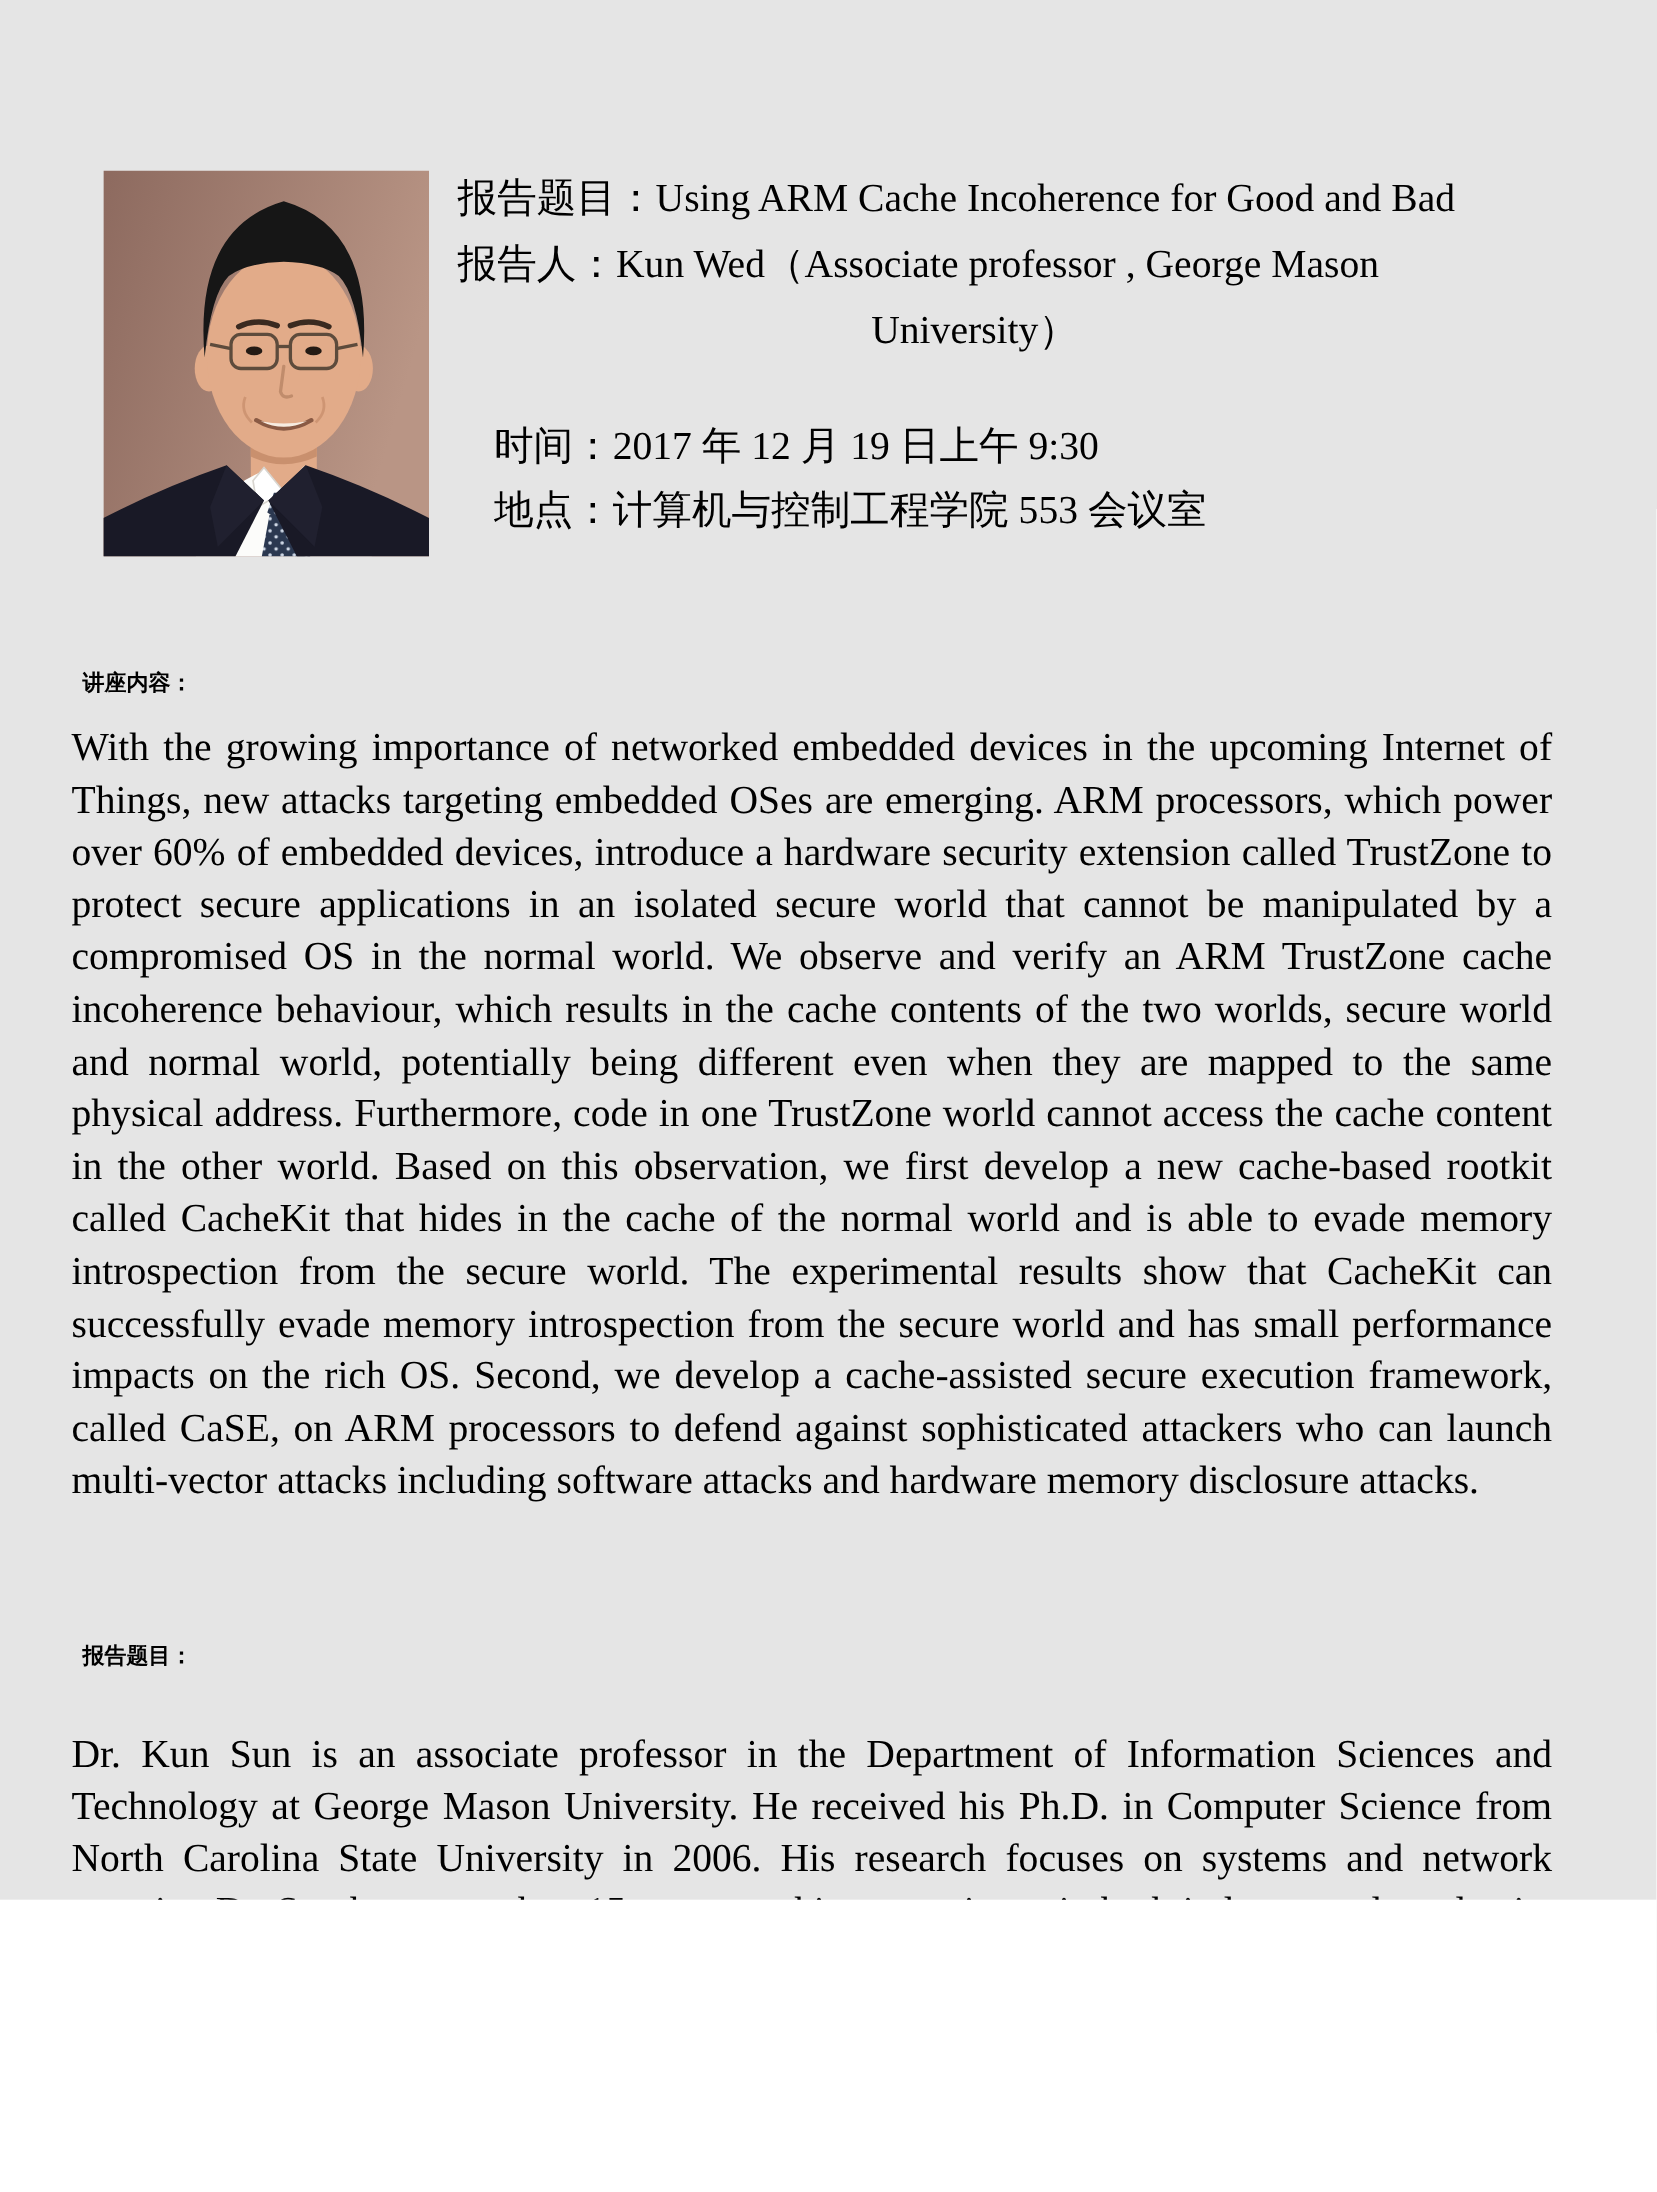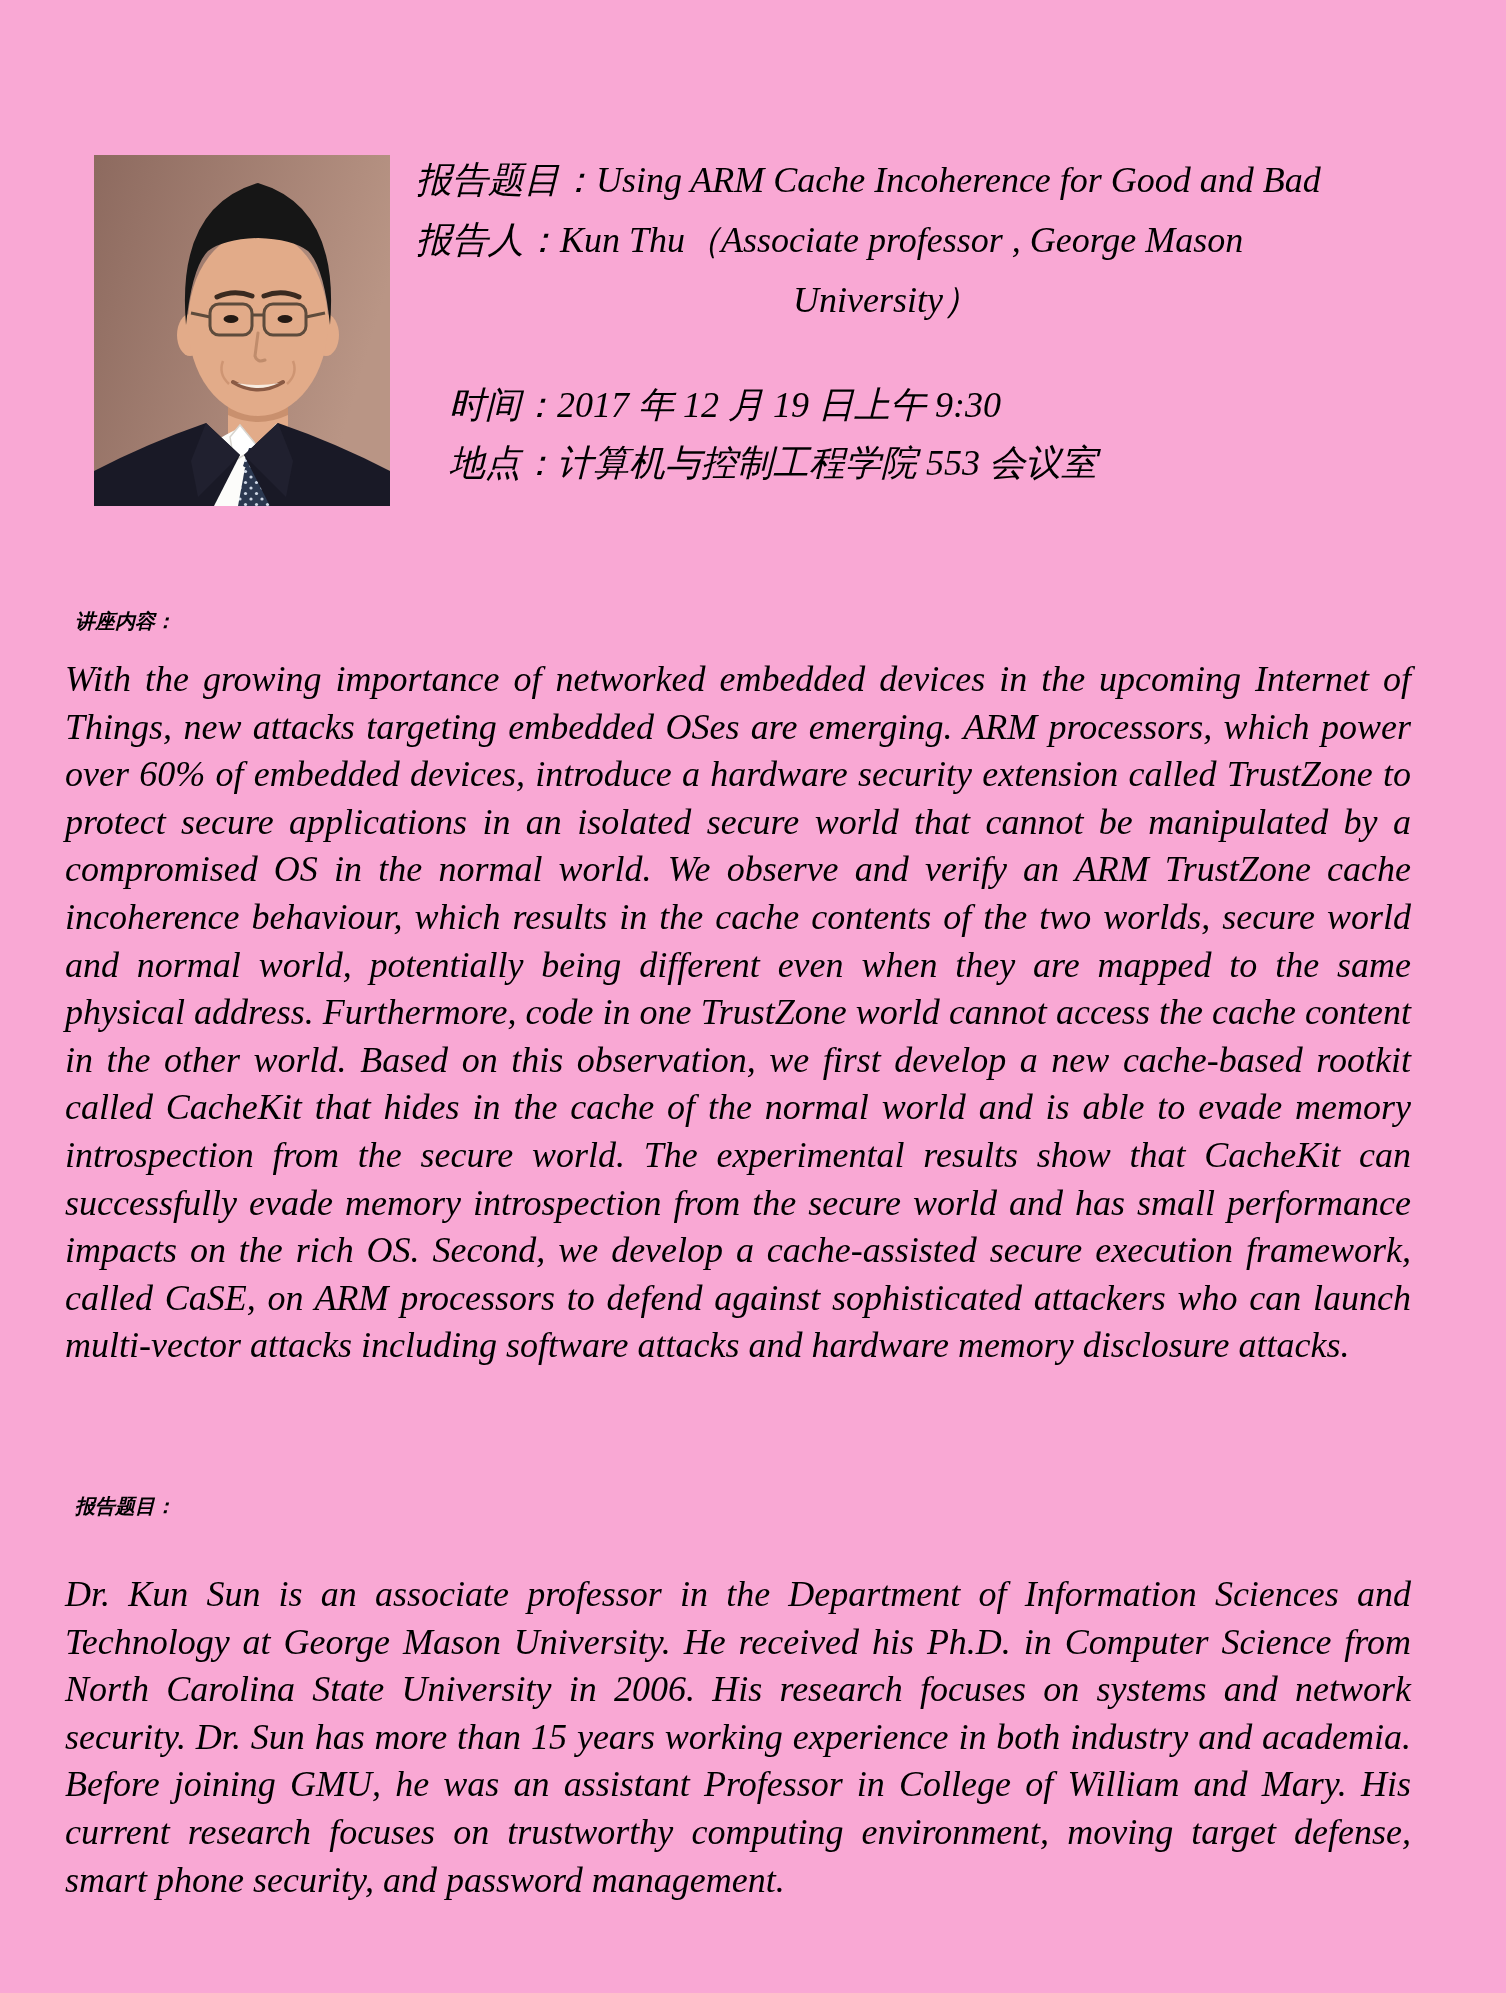--- a/index.html
+++ b/index.html
@@ -1,21 +1,21 @@
 <!DOCTYPE html>
 <html><head>
 <meta charset="utf-8">
 <style>
   html, body { margin: 0; padding: 0; background: #ffffff; }
   body {
     width: 1506px; height: 1993px;
     font-family: "Liberation Serif", "DejaVu Serif", serif;
     color: #000;
   }
-  .page { position: relative; width: 1506px; height: 1993px; overflow: hidden; background: #f9a8d4; font-style: italic; }
+  .page { position: relative; width: 1506px; height: 1727px; overflow: hidden; background: #e5e5e5; }
 
   
   .header { position: absolute; left: 94px; top: 150px; display: flex; }
   .photo-wrap { width: 296px; height: 351px; flex: none; margin-top: 5px; }
   .photo-wrap svg { display: block; width: 296px; height: 351px; }
   .header-text { margin-left: 26px; width: 940px; font-size: 36px; line-height: 60px; }
   .hline { white-space: nowrap; }
   .hline.centered { text-align: center; white-space: normal; }
   .header-gap { height: 46px; }
   .meta-line { line-height: 58px; white-space: nowrap; margin-left: 33px; }
@@ -102,21 +102,21 @@
         <path d="M139,227 Q164,242 189,227" stroke="#8a5a44" stroke-width="4" fill="none" stroke-linecap="round"></path>
         <path d="M143,228 Q164,238 185,228 Q164,232 143,228 Z" fill="#f7ece1"></path>
       </svg>
     </div>
 
     <div class="header-text">
       <div class="hline">
         <span>报告题目：</span><span>Using ARM Cache Incoherence for Good and Bad</span>
       </div>
       <div class="hline">
-        <span>报告人：</span><span>Kun Thu（Associate professor , George Mason</span>
+        <span>报告人：</span><span>Kun Wed（Associate professor , George Mason</span>
       </div>
       <div class="hline centered">
         <span>University）</span>
       </div>
       <div class="header-gap"></div>
       <div class="meta-line">
         <span>时间：</span><span>2017 年 12 月 19 日上午 9:30</span>
       </div>
       <div class="meta-line">
         <span>地点：</span><span>计算机与控制工程学院 553 会议室</span>

